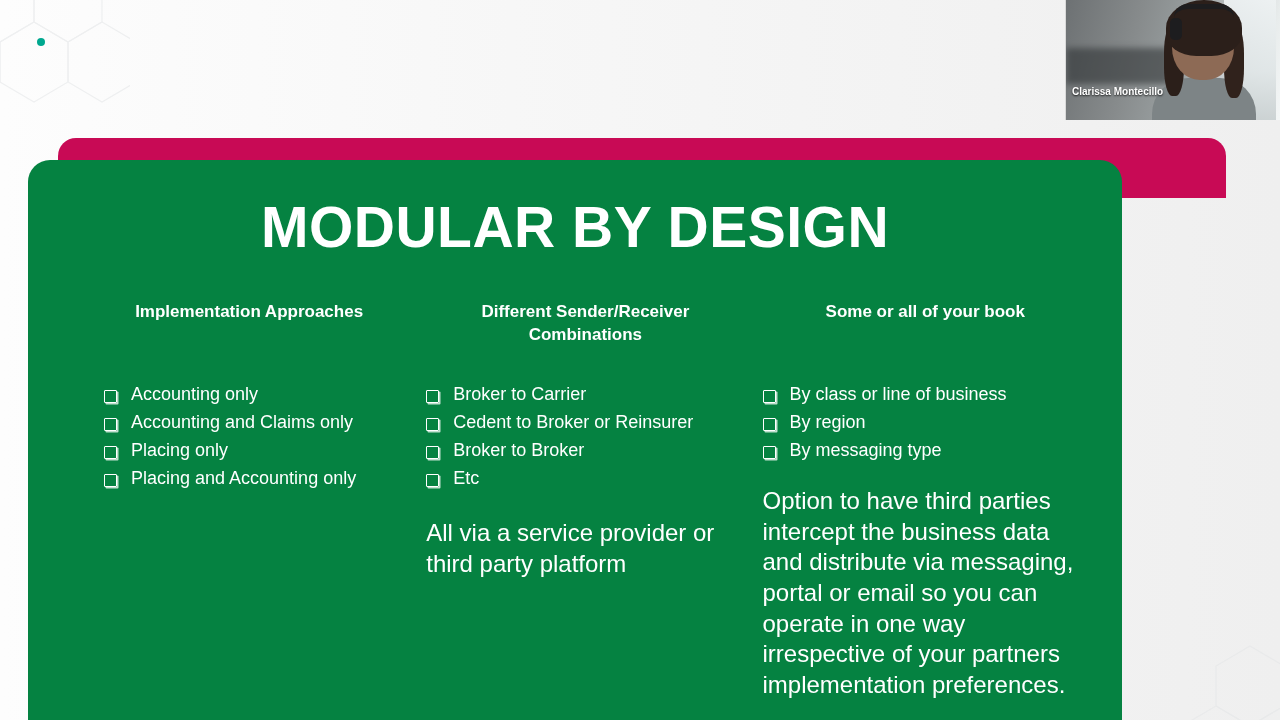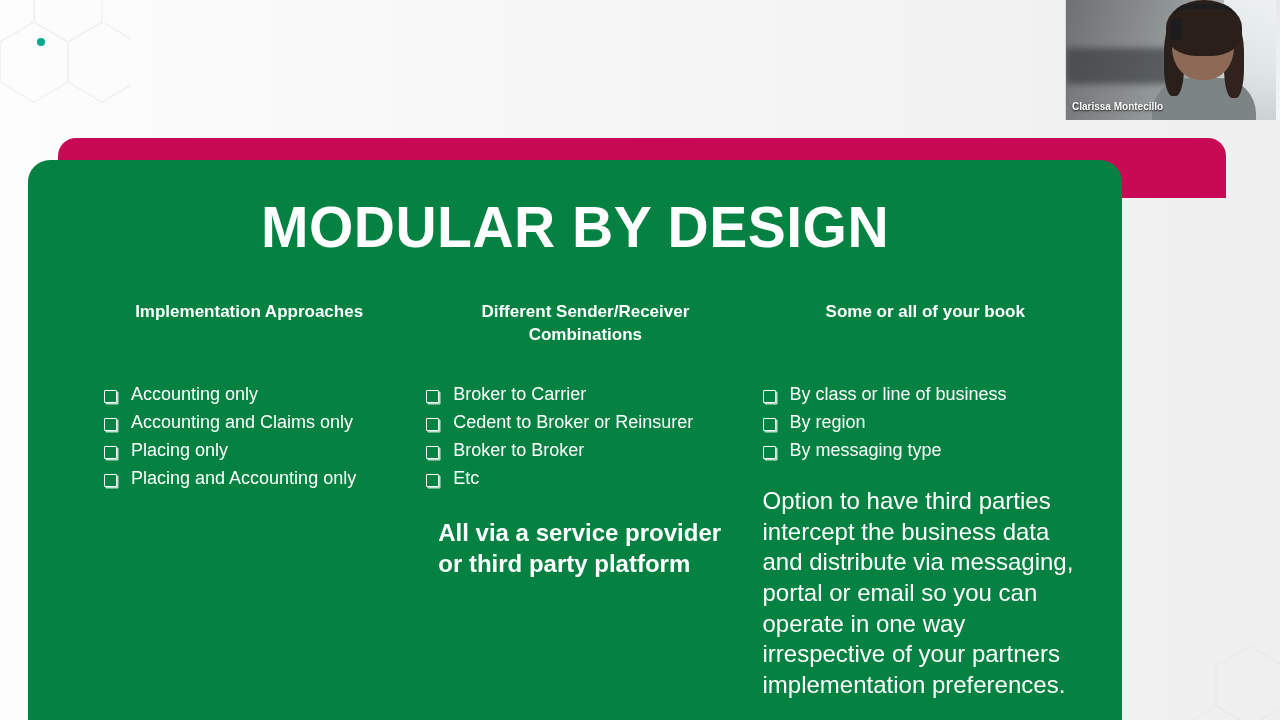--- a/index.html
+++ b/index.html
@@ -125,21 +125,21 @@
   .note {
     font-size: 24px;
     line-height: 1.28;
     margin-top: 28px;
   }
   .col.c3 .note { margin-top: 24px; }
 
   .col.c1 ul.checklist { margin-left: 14px; }
   .col.c2 ul.checklist { margin-left: 0px; }
   .col.c3 ul.checklist { margin-left: 0px; }
-  .col.c2 .note { margin-left: 12px; font-weight: bold; }
+  .col.c2 .note { margin-left: 0px; }
   .col.c3 .note { margin-left: 0px; }
 
   
   #webcam {
     position: absolute;
     right: 0;
     top: 0;
     width: 214px;
     height: 120px;
     overflow: hidden;
@@ -229,21 +229,21 @@
     top: 4px;
     width: 60px;
     height: 14px;
     border-radius: 30px 30px 0 0;
     border-top: 5px solid #1d1d1f;
     box-sizing: border-box;
   }
   .cam-name {
     position: absolute;
     left: 2px;
-    bottom: 7px;
+    bottom: 22px;
     padding: 1px 4px;
     color: #ffffff;
     font-size: 10px;
     font-weight: bold;
     text-shadow: 0 1px 2px rgba(0,0,0,0.85);
   }
 </style>
 </head>
 <body>
 

